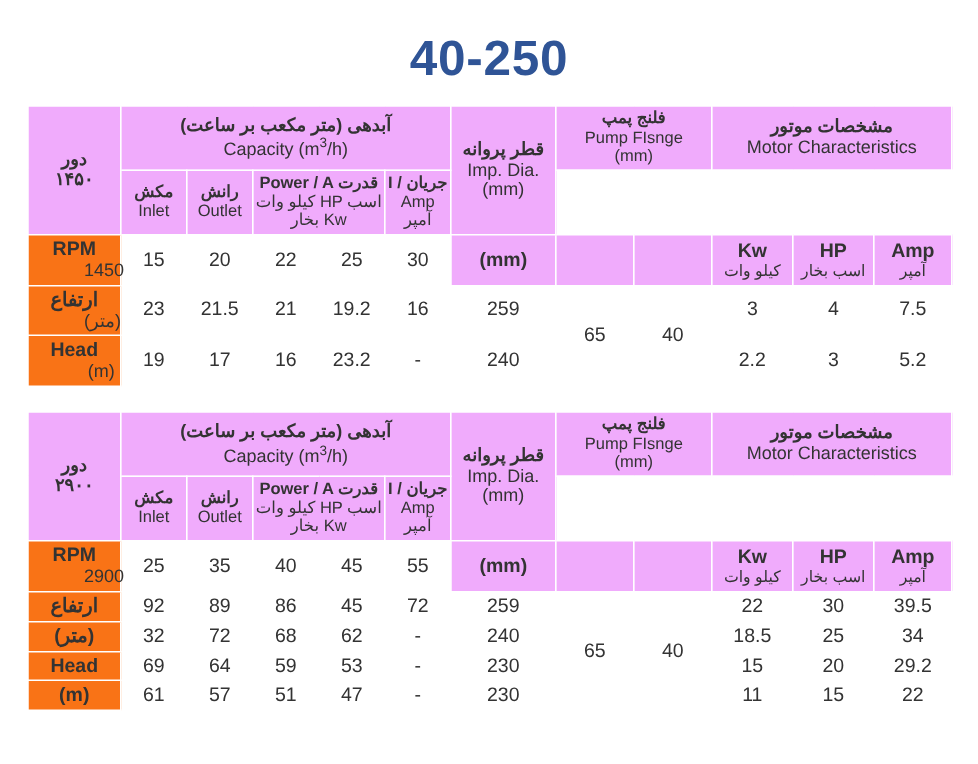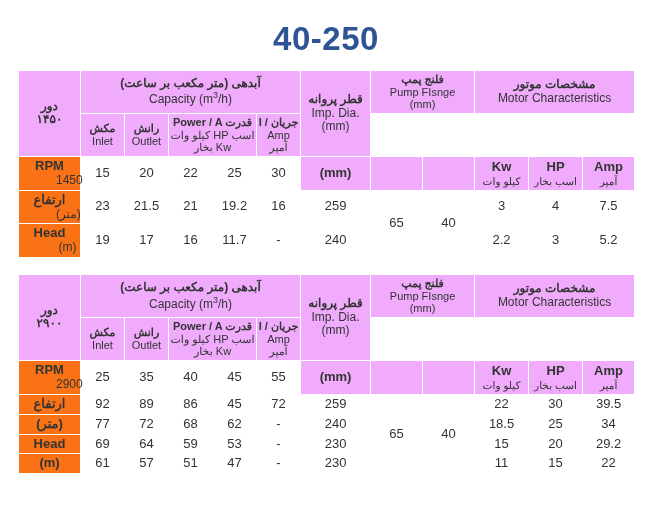--- a/index.html
+++ b/index.html
@@ -221,21 +221,21 @@
       </tr>
 
       <tr>
         <td class="rowlbl">
           <span>Head</span>
           <span class="l2">(m)</span>
         </td>
         <td class="data">19</td>
         <td class="data">17</td>
         <td class="data">16</td>
-        <td class="data">11.7</td>
+        <td class="data">23.2</td>
         <td class="data">-</td>
         <td class="data">240</td>
         <td class="data">2.2</td>
         <td class="data">3</td>
         <td class="data">5.2</td>
       </tr>
     </tbody>
   </table>
 
   <div style="height:16px"></div>
@@ -355,21 +355,21 @@
         <td class="data" rowspan="4">40</td>
         <td class="data">22</td>
         <td class="data">30</td>
         <td class="data">39.5</td>
       </tr>
 
       <tr>
         <td class="rowlbl">
           <span>(متر)</span>
         </td>
-        <td class="data">77</td>
+        <td class="data">32</td>
         <td class="data">72</td>
         <td class="data">68</td>
         <td class="data">62</td>
         <td class="data">-</td>
         <td class="data">240</td>
         <td class="data">18.5</td>
         <td class="data">25</td>
         <td class="data">34</td>
       </tr>
 

